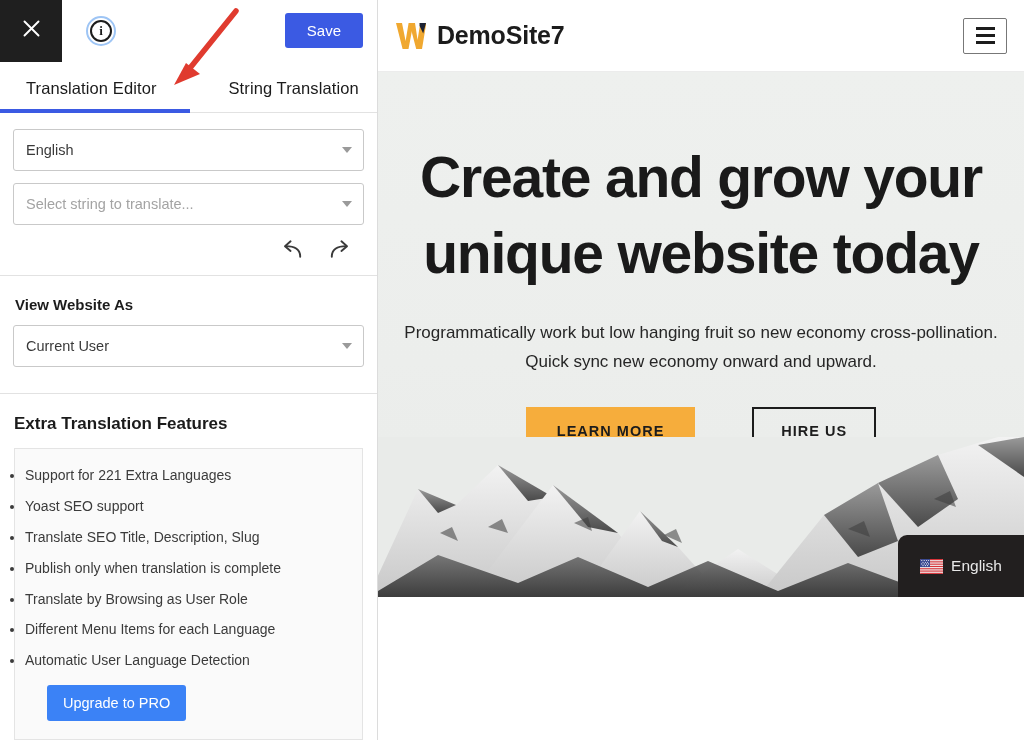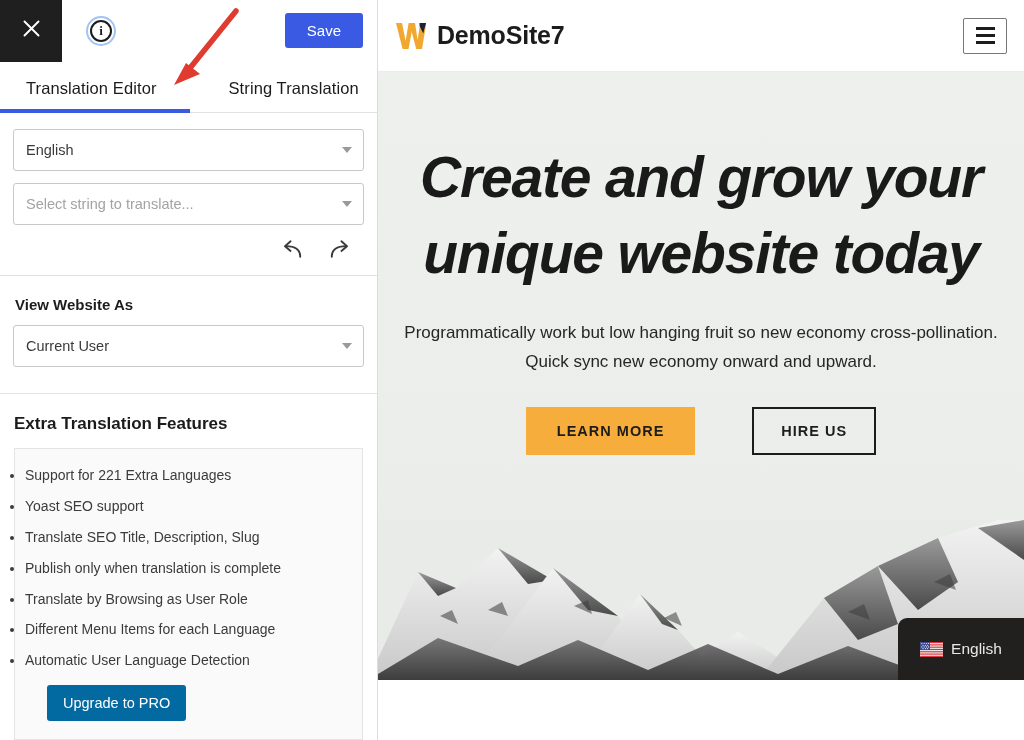--- a/index.html
+++ b/index.html
@@ -84,30 +84,30 @@
   .features-title { font-size: 17px; font-weight: bold; color: #1b1b1b; margin: 20px 0 14px 14px; }
   .features-box {
     margin: 0 14px; border: 1px solid #e4e4e4; background: #fafafa;
     padding: 18px 10px 10px 10px;
   }
   .features-box ul { list-style: disc; }
   .features-box li {
     font-size: 14px; color: #3b3b3b; margin-bottom: 14px; line-height: 1.2;
   }
   .pro-btn {
-    background: #0369a1; color: #fff; border: none; border-radius: 3px;
+    background: #3b82f6; color: #fff; border: none; border-radius: 3px;
     font-size: 14.5px; padding: 10px 16px; margin: 2px 0 8px 22px; cursor: pointer;
     font-family: "Liberation Sans", sans-serif;
   }
 
   
   .annot { position: absolute; left: 0; top: 0; width: 378px; height: 120px; pointer-events: none; z-index: 40; }
 
   
-  .preview { width: 646px; height: 680px; position: relative; overflow: hidden; background: #fff; }
+  .preview { width: 646px; height: 597px; position: relative; overflow: hidden; background: #fff; }
   .site-header {
     height: 72px; background: #fff; display: flex; align-items: center;
     padding: 0 17px 0 18px; border-bottom: 1px solid #ececec;
   }
   .logo-mark { width: 30px; height: 28px; margin-right: 11px; flex: 0 0 auto; }
   .site-name { font-size: 25px; font-weight: bold; color: #1c1c1c; letter-spacing: -0.2px; }
   .hdr-spacer { flex: 1; }
   .menu-btn {
     width: 44px; height: 36px; border: 1px solid #777; background: #fff;
     display: flex; flex-direction: column; align-items: center; justify-content: center;
@@ -118,21 +118,20 @@
   .hero {
     position: absolute; top: 72px; left: 0; right: 0; bottom: 0;
     background: linear-gradient(#eef0ee 0%, #eceeec 55%, #e9ebe9 100%);
     overflow: hidden;
   }
   .hero-h1 {
     margin: 68px 22px 0 22px; text-align: center;
     font-size: 57px; line-height: 1.33; font-weight: bold;
     color: #1a1a1a; letter-spacing: -1.2px;
     font-family: "Liberation Sans", sans-serif;
-    font-style: italic;
   }
   .hero-p {
     margin: 26px 8px 0 8px; text-align: center;
     font-size: 17px; line-height: 1.75; color: #262626;
   }
   .hero-cta { margin-top: 30px; display: flex; justify-content: center; gap: 23px; }
   .btn-primary {
     background: #f6ad3c; color: #1c1c1c; border: none; padding: 16px 31px;
     font-size: 14.5px; font-weight: bold; letter-spacing: 1px; cursor: pointer;
     font-family: "Liberation Sans", sans-serif;

